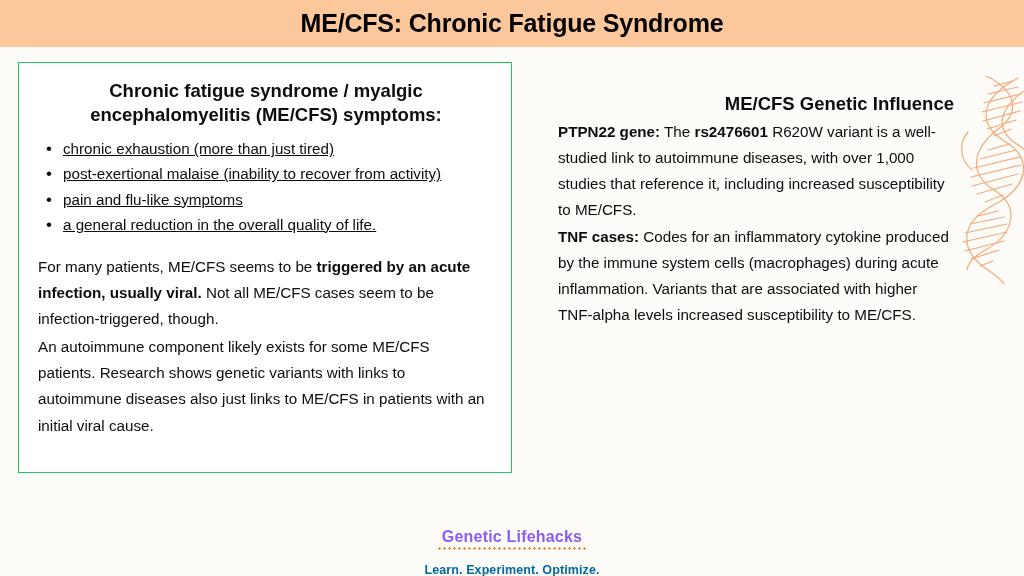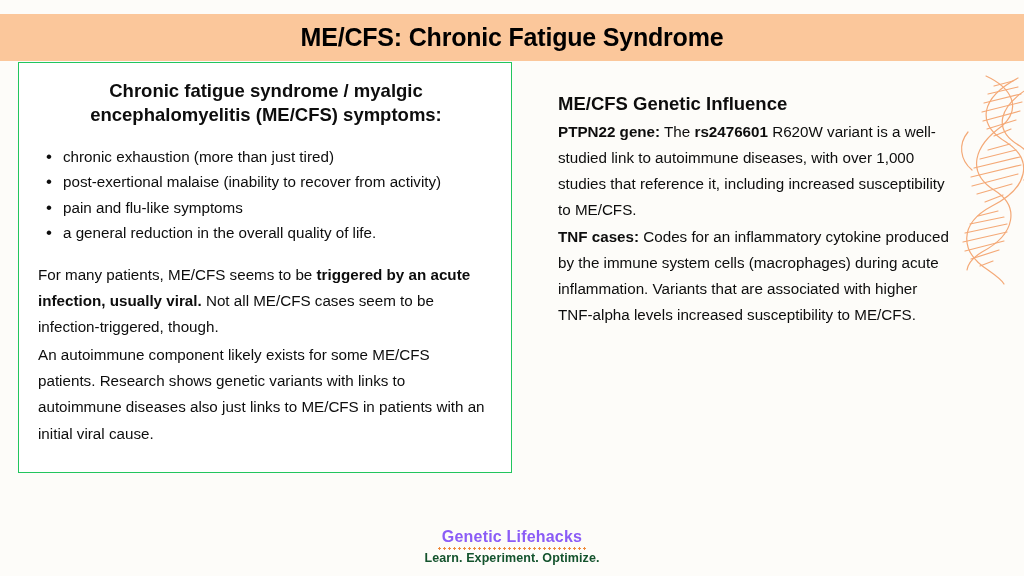--- a/index.html
+++ b/index.html
@@ -13,21 +13,21 @@
   body {
     background: #FDFCF9;
     font-family: "Liberation Sans", sans-serif;
     color: #0d0d0d;
     position: relative;
   }
 
   
   .header-band {
     position: absolute;
-    top: 14px; left: 0;
+    top: 0; left: 0;
     width: 1024px;
     height: 47px;
     background: #FBC79B;
     display: flex;
     align-items: center;
     justify-content: center;
   }
   .header-title {
     font-size: 25px;
     font-weight: bold;
@@ -53,21 +53,22 @@
     font-size: 18.5px;
     font-weight: bold;
     line-height: 1.28;
     text-align: center;
     padding: 0 18px;
     color: #0d0d0d;
   }
 
   .symptom-list {
     list-style: none;
-    margin-top: 18px;
+    margin-top: 10px;
+    text-decoration: underline;
   }
   .symptom-list li {
     position: relative;
     font-size: 15.2px;
     line-height: 1.65;
     padding-left: 30px;
     color: #0d0d0d;
   }
   .symptom-list li::before {
     content: "\2022";
@@ -91,21 +92,21 @@
   
   .genetic-col {
     position: absolute;
     left: 558px;
     top: 92px;
     width: 396px;
   }
   .genetic-heading {
     font-size: 18.5px;
     font-weight: bold;
-    text-align: left;
+    text-align: right;
     line-height: 1.3;
     color: #0d0d0d;
     margin-bottom: 3px;
   }
   .gene-para {
     font-size: 15.2px;
     line-height: 1.72;
     color: #0d0d0d;
   }
   .gene-para b { font-weight: bold; }
@@ -138,23 +139,23 @@
     width: 150px;
     height: 3px;
     margin: 1px auto 0;
     background-image: radial-gradient(circle, #F08A3C 38%, rgba(240,138,60,0) 42%);
     background-size: 5px 3px;
     background-repeat: repeat-x;
   }
   .logo-tagline {
     font-size: 12.5px;
     font-weight: bold;
-    color: #14532d;
+    color: #0369a1;
     letter-spacing: 0.1px;
-    margin-top: 1px;
+    margin-top: 13px;
   }
 </style>
 </head>
 <body>
 
 <div class="header-band">
   <div class="header-title">ME/CFS: Chronic Fatigue Syndrome</div>
 </div>
 
 <div class="symptom-card">

